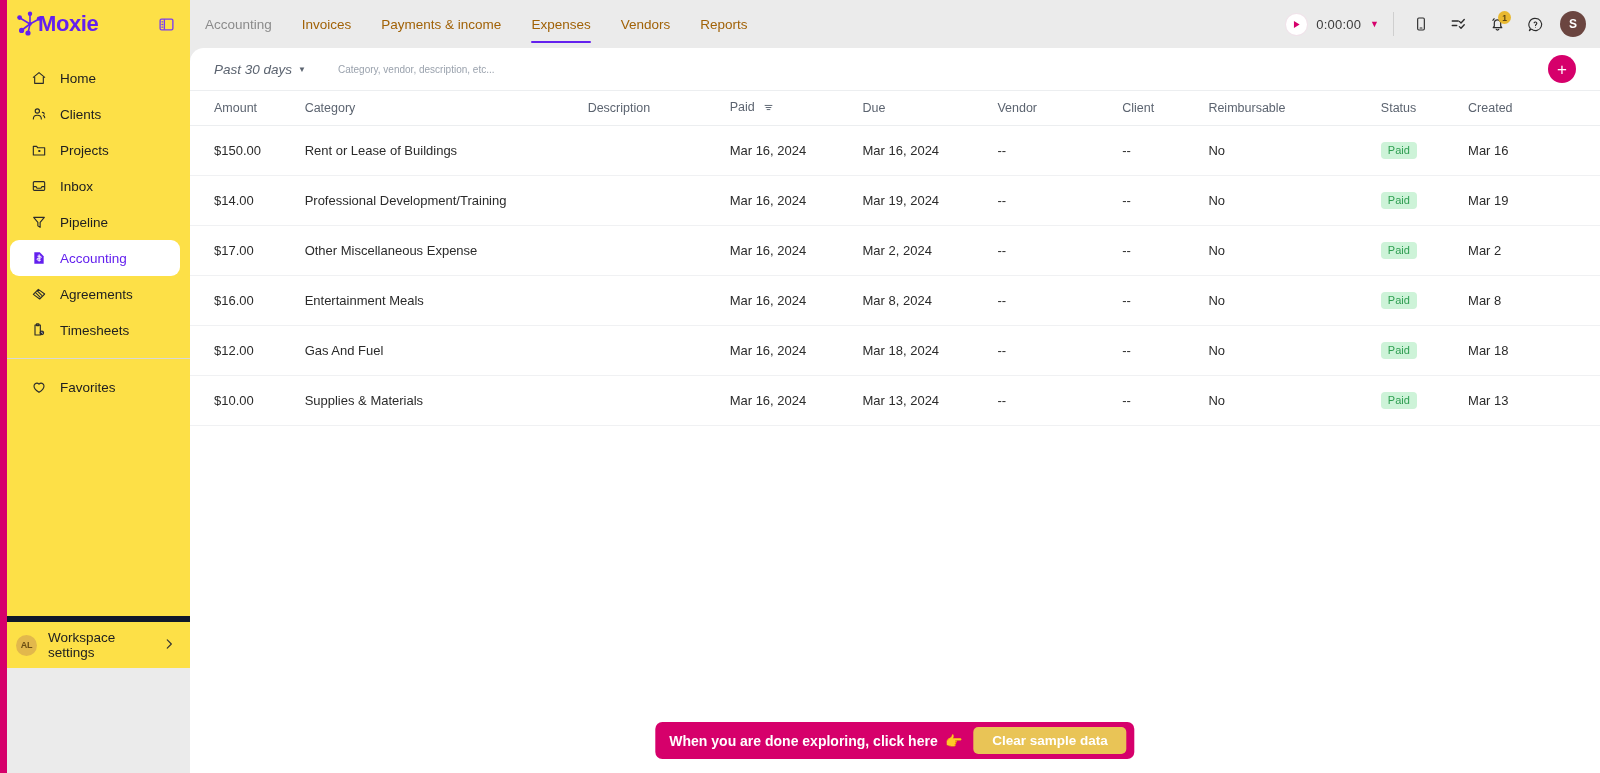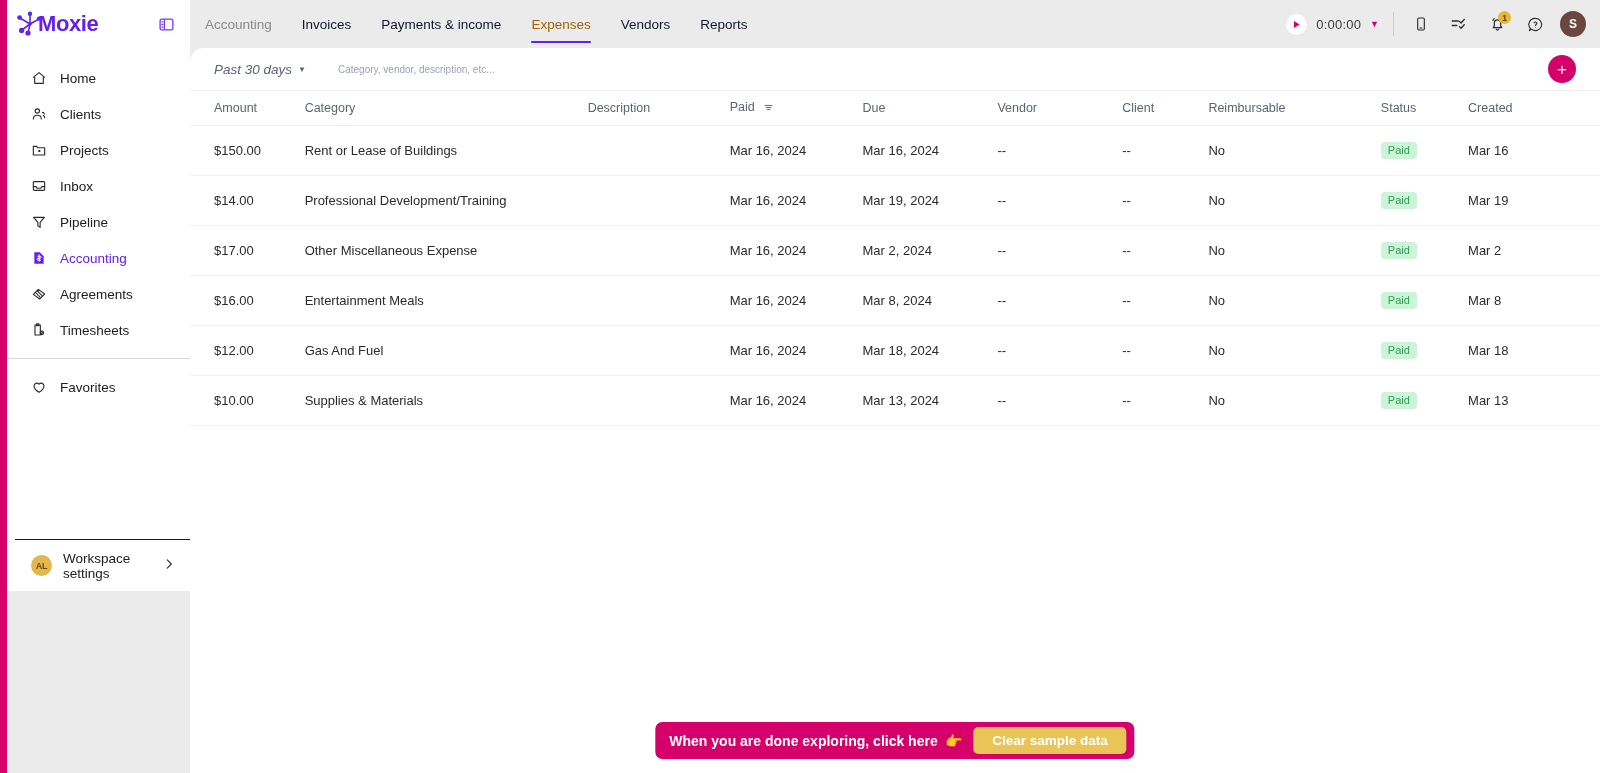--- a/index.html
+++ b/index.html
@@ -13,22 +13,22 @@
 
   
   .pink-stripe {
     position: absolute; left: 0; top: 0;
     width: 7px; height: 773px;
     background: #d6006b; z-index: 5;
   }
 
   
   .sidebar {
-    width: 190px; height: 591px;
-    background: #ffffff;
+    width: 190px; height: 668px;
+    background: #fde047;
     display: flex; flex-direction: column;
     position: relative; flex: 0 0 190px;
   }
   .logo-row {
     height: 48px; display: flex; align-items: center;
     padding-left: 16px; gap: 6px;
   }
   .logo-mark { width: 30px; height: 26px; display: block; }
   .logo-text {
     font-size: 22px; font-weight: bold; color: #6320ee;
@@ -38,23 +38,23 @@
   .nav-item {
     height: 36px; display: flex; align-items: center;
     gap: 13px; padding-left: 20px; margin: 0 10px 0 10px;
     border-radius: 9px; cursor: pointer;
     color: #202020; font-size: 13.5px;
   }
   .nav-item .ico { width: 17px; height: 17px; display:flex; align-items:center; justify-content:center; flex: 0 0 17px; }
   .nav-item.active { background: #ffffff; color: #6320ee; font-weight: 500; }
   .nav-divider { height: 1px; background: #d8d8d8; margin: 10px 0 10px 0; }
   .sidebar-bottom {
-    margin-top: auto; border-top: 1px solid #0f172a;
+    margin-top: auto; border-top: 6px solid #0f172a;
     height: 52px; display: flex; align-items: center;
-    padding: 0 14px 0 16px; gap: 11px; cursor: pointer; margin-left: 15px;
+    padding: 0 14px 0 16px; gap: 11px; cursor: pointer;
   }
   .ws-avatar {
     width: 21px; height: 21px; border-radius: 50%;
     background: #e2b84c; color: #6b4e12;
     font-size: 9px; font-weight: bold;
     display: flex; align-items: center; justify-content: center;
     flex: 0 0 21px; letter-spacing: -0.2px;
   }
   .ws-label { font-size: 13.5px; color: #202020; flex: 1; }
   .ws-chev { color: #333; font-size: 15px; }
@@ -62,21 +62,21 @@
   
   .main { flex: 1; display: flex; flex-direction: column; position: relative; background:#ebebeb; }
 
   .topbar {
     height: 48px; display: flex; align-items: center;
     background: #ebebeb; padding-right: 14px; flex: 0 0 48px;
   }
   .panel-toggle { width: 40px; display: flex; align-items: center; justify-content: center; cursor: pointer; margin-left:-44px;}
   .tabs { display: flex; align-items: flex-end; height: 48px; gap: 0; margin-left: 4px; }
   .tab {
-    font-size: 13.5px; color: #0f172a;
+    font-size: 13.5px; color: #a16207;
     padding: 0 15px; height: 48px;
     display: flex; align-items: center;
     position: relative; cursor: pointer; white-space: nowrap;
   }
   .tab.muted { color: #8b8b8b; cursor: default; }
   .tab.active { color: #a16207; }
   .tab.active::after {
     content: ""; position: absolute; left: 15px; right: 15px; bottom: 5px;
     height: 2.5px; background: #6320ee; border-radius: 2px;
   }

